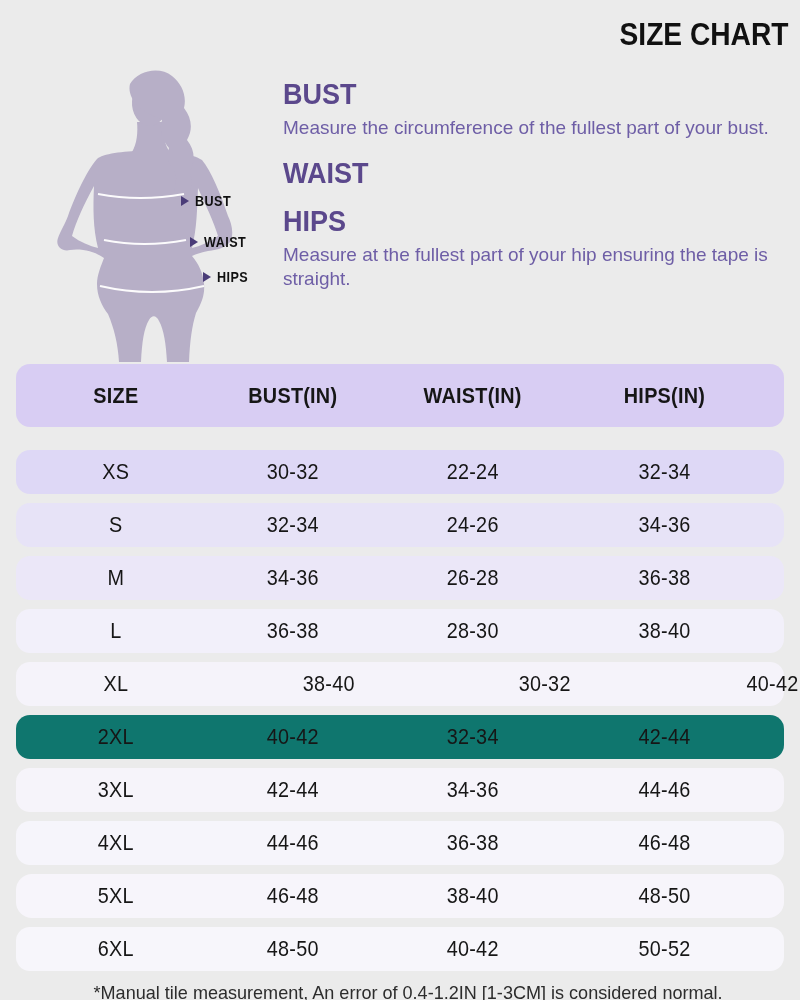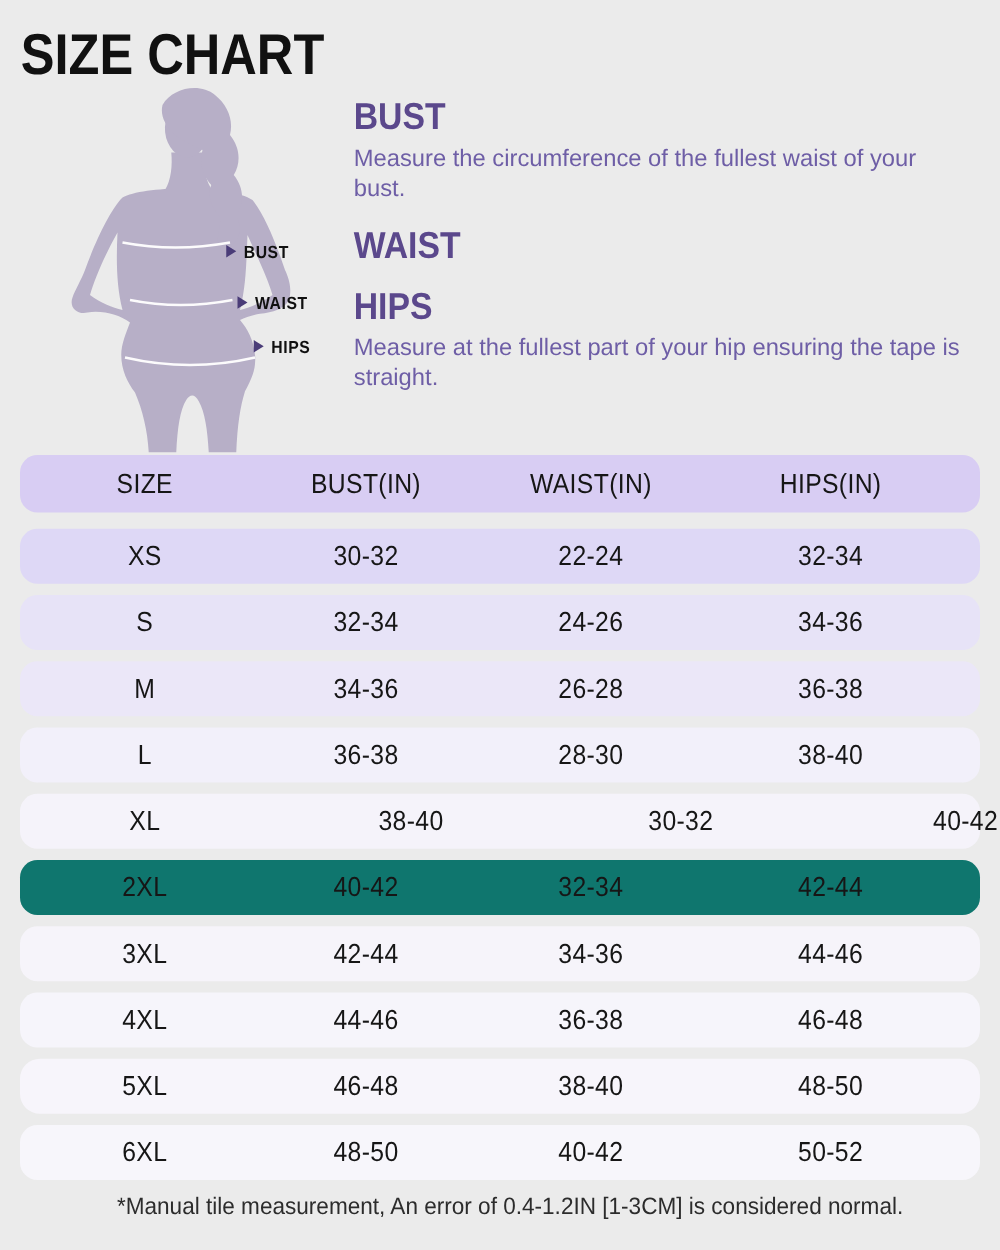--- a/index.html
+++ b/index.html
@@ -19,21 +19,21 @@
     font-family:"Liberation Sans", sans-serif;
     overflow:hidden;
     position:relative;
   }
   .page{width:800px;height:1000px;position:relative;}
 
   
   .top{position:relative;height:364px;}
   .title{
     position:absolute;top:16px;left:0;width:100%;
-    text-align:left;font-size:46px;font-weight:700;color:#111;
+    text-align:right;font-size:32px;font-weight:700;color:#111;
     letter-spacing:0px;
   }
   .title span{display:inline-block;transform:scaleX(0.88);transform-origin:center;}
 
   .figure{position:absolute;left:40px;top:70px;width:240px;height:292px;}
   .figure svg{position:absolute;left:0;top:0;}
   .fig-label{
     position:absolute;display:flex;align-items:center;gap:6px;
     font-size:14px;font-weight:700;color:#101010;white-space:nowrap;
   }
@@ -60,22 +60,22 @@
 
   
   .size-table{margin:0 16px;}
   .trow,.thead{
     display:grid;
     grid-template-columns:26% 20% 27% 27%;
     align-items:center;
     border-radius:14px;
   }
   .thead{
-    height:46px;background:var(--table-header-bg);
-    margin-bottom:13px;font-weight:400;
+    height:63px;background:var(--table-header-bg);
+    margin-bottom:23px;font-weight:700;
   }
   .trow{height:44px;margin-bottom:9px;}
   .cell{
     text-align:center;font-size:22px;color:var(--cell-text);
     transform:scaleX(0.9);transform-origin:center;
     letter-spacing:0.3px;white-space:nowrap;
   }
   .c4{padding-right:36px;}
 
   
@@ -157,21 +157,21 @@
       </div>
       <div class="fig-label lbl-hips">
         <span class="tri"></span>
         <span class="txt">HIPS</span>
       </div>
     </div>
 
     <div class="sections">
       <section>
         <h2><span>BUST</span></h2>
-        <p>Measure the circumference of the fullest waist of your bust.</p>
+        <p>Measure the circumference of the fullest part of your bust.</p>
       </section>
       <section>
         <h2><span>WAIST</span></h2>
       </section>
       <section>
         <h2><span>HIPS</span></h2>
         <p>Measure at the fullest part of your hip ensuring the tape is straight.</p>
       </section>
     </div>
   </div>

